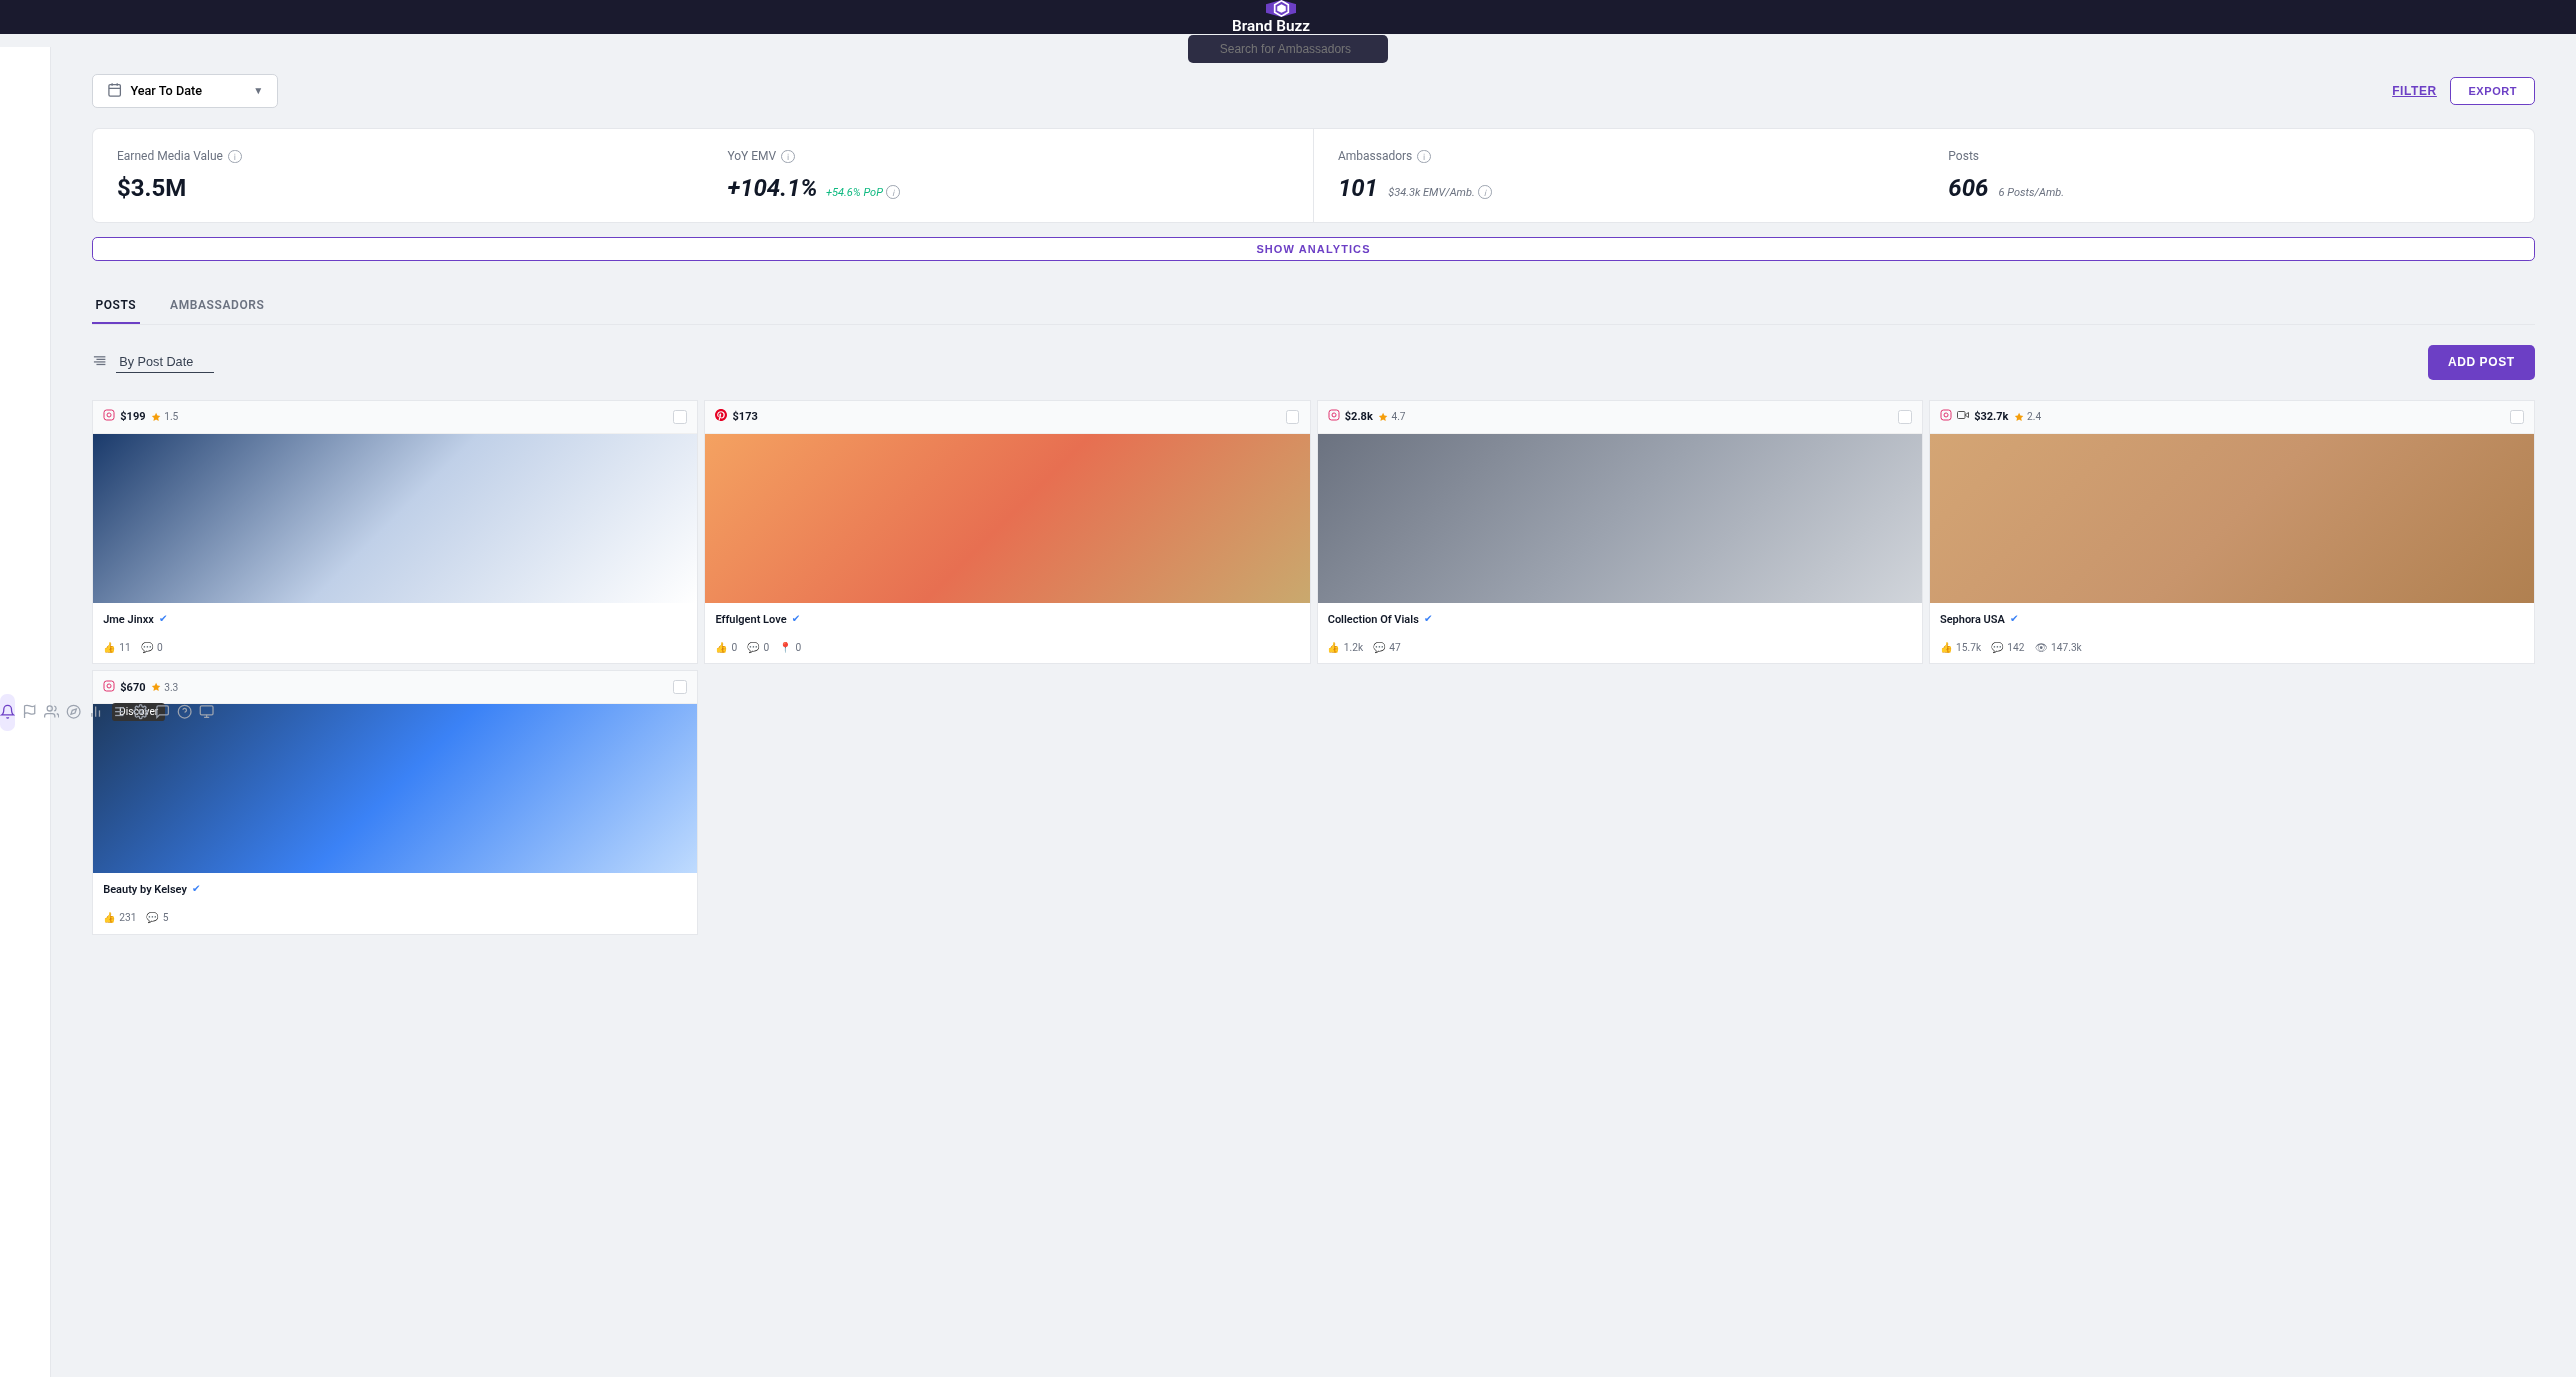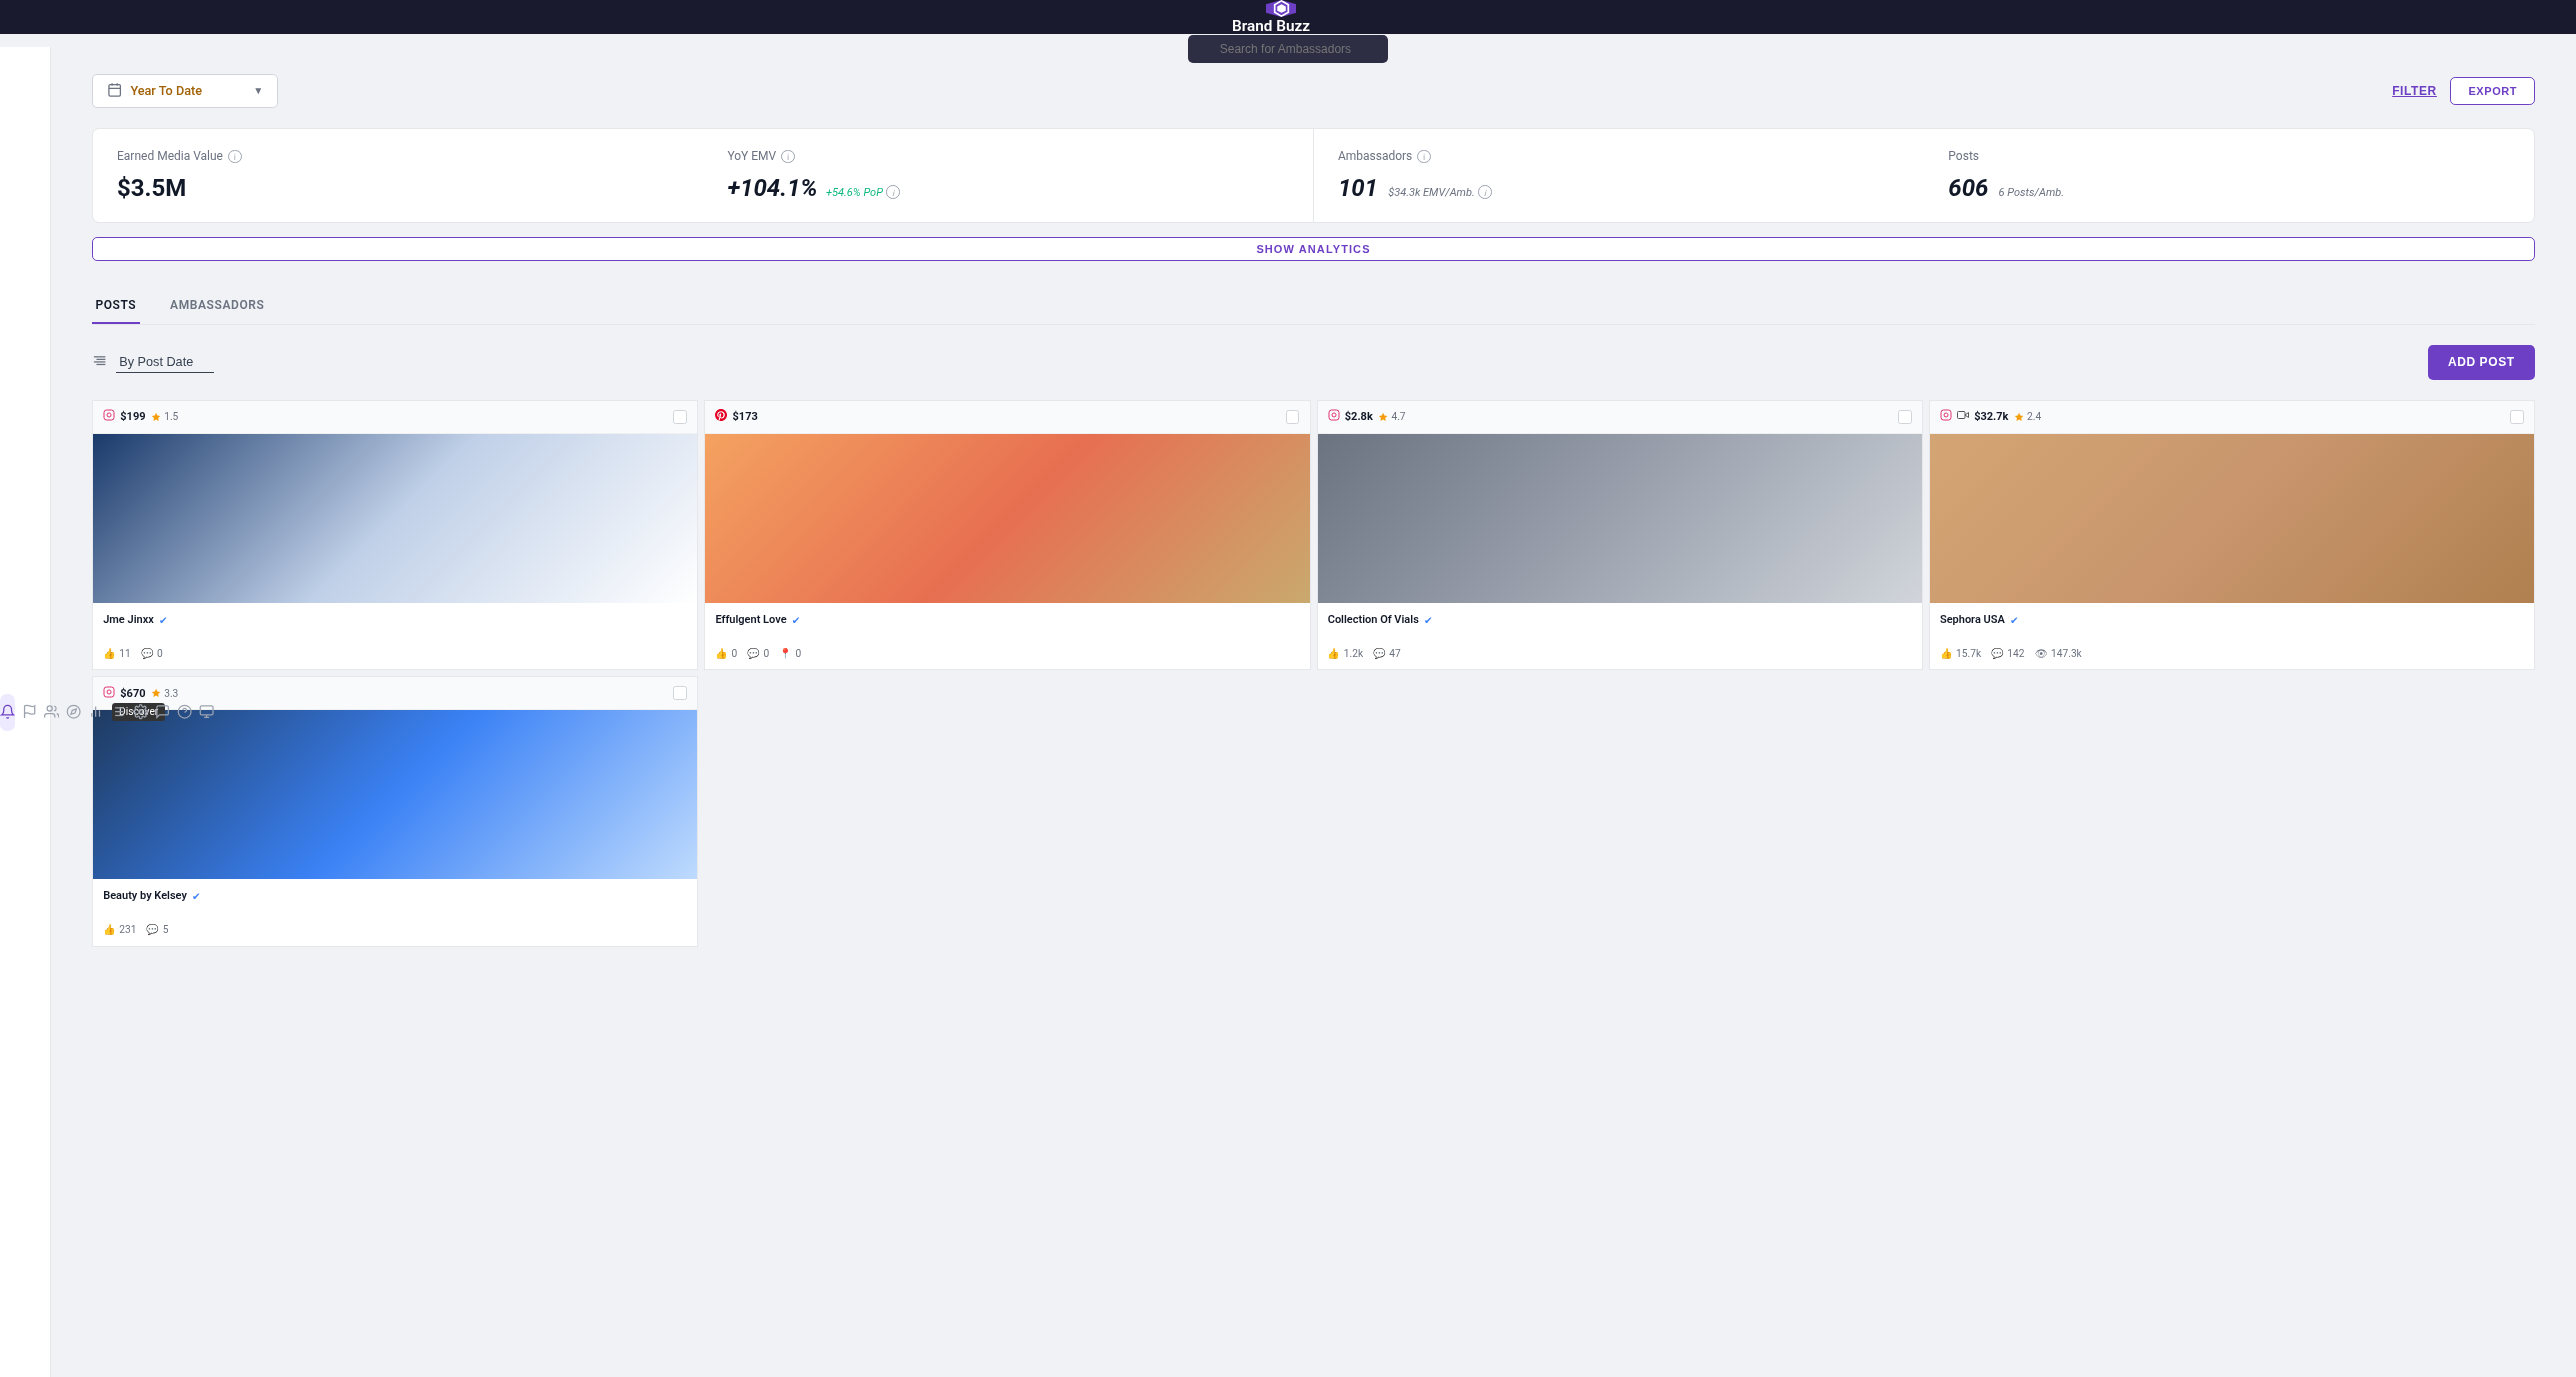--- a/index.html
+++ b/index.html
@@ -54,21 +54,21 @@
     .header-bar {
       display: flex; align-items: center; justify-content: space-between; margin-bottom: 20.3px;
     }
     .date-filter {
       display: flex; align-items: center; gap: 8.5px;
       border: 0.8px solid #d1d5db; border-radius: 5.1px; padding: 6.8px 13.6px;
       background: white; cursor: pointer; min-width: 186px; justify-content: space-between;
     }
     .date-filter-left { display: flex; align-items: center; gap: 8.5px; }
     .date-filter-icon { color: #6b7280; font-size: 13.6px; }
-    .date-filter-label { font-size: 12.7px; color: #a16207; font-weight: 500; }
+    .date-filter-label { font-size: 12.7px; color: #000000; font-weight: 500; }
     .date-filter-arrow { color: #6b7280; font-size: 10.2px; }
     .header-actions { display: flex; align-items: center; gap: 13.6px; }
     .filter-btn {
       background: none; border: none; color: #6c3fc5; font-size: 12px; font-weight: 700;
       cursor: pointer; letter-spacing: 0.05em; text-transform: uppercase; text-decoration: underline;
     }
     .export-btn {
       border: 1.7px solid #6c3fc5; background: white; color: #6c3fc5;
       padding: 6.8px 17px; border-radius: 5.1px; font-size: 11px; font-weight: 700;
       cursor: pointer; letter-spacing: 0.05em; text-transform: uppercase;
@@ -123,21 +123,21 @@
       padding: 8.5px 10.2px; background: #f9fafb; border-bottom: 0.8px solid #f0f0f0;
     }
     .post-meta { display: flex; align-items: center; gap: 5.1px; }
     .post-platform { font-size: 12px; color: #e1306c; }
     .post-platform.pin { color: #e60023; }
     .post-emv { font-size: 11px; font-weight: 700; color: #111827; }
     .post-rating { display: flex; align-items: center; gap: 3.4px; font-size: 10.2px; color: #6b7280; }
     .post-checkbox { width: 13.6px; height: 13.6px; border: 0.8px solid #d1d5db; border-radius: 2.5px; background: white; }
     .post-img-placeholder { width: 100%; height: 169px; background: linear-gradient(135deg, #667eea 0%, #764ba2 100%); }
     .post-footer { padding: 10.2px; }
-    .post-author { display: flex; align-items: flex-end; gap: 5.1px; margin-bottom: 22px; }
+    .post-author { display: flex; align-items: flex-start; gap: 5.1px; margin-bottom: 16px; }
     .post-author-name { font-size: 11px; font-weight: 600; color: #111827; }
     .verified { color: #3b82f6; font-size: 10.2px; }
     .post-stats { display: flex; align-items: center; gap: 10.2px; }
     .post-stat { display: flex; align-items: center; gap: 3.4px; font-size: 10.2px; color: #6b7280; }
 
     
     .img-beif { background: linear-gradient(135deg, #1a3a6b 0%, #c0d0e8 50%, #fff 100%); }
     .img-face { background: linear-gradient(135deg, #f4a261 0%, #e76f51 50%, #c9a96e 100%); }
     .img-vials { background: linear-gradient(135deg, #6b7280 0%, #9ca3af 50%, #d1d5db 100%); }
     .img-sephora { background: linear-gradient(135deg, #d4a574 0%, #c8956c 50%, #b08050 100%); }

